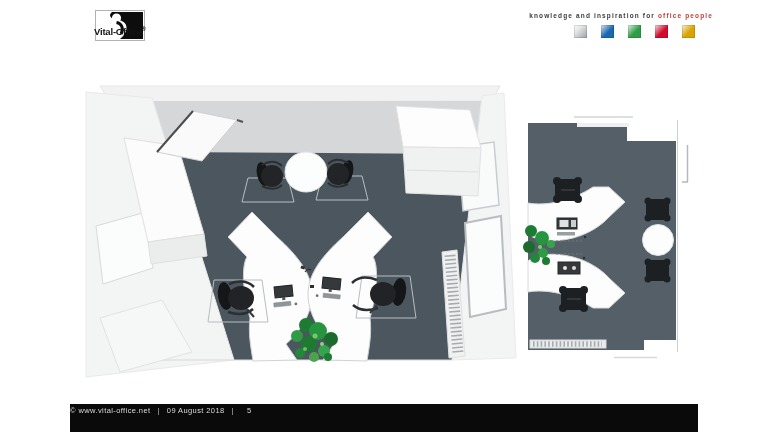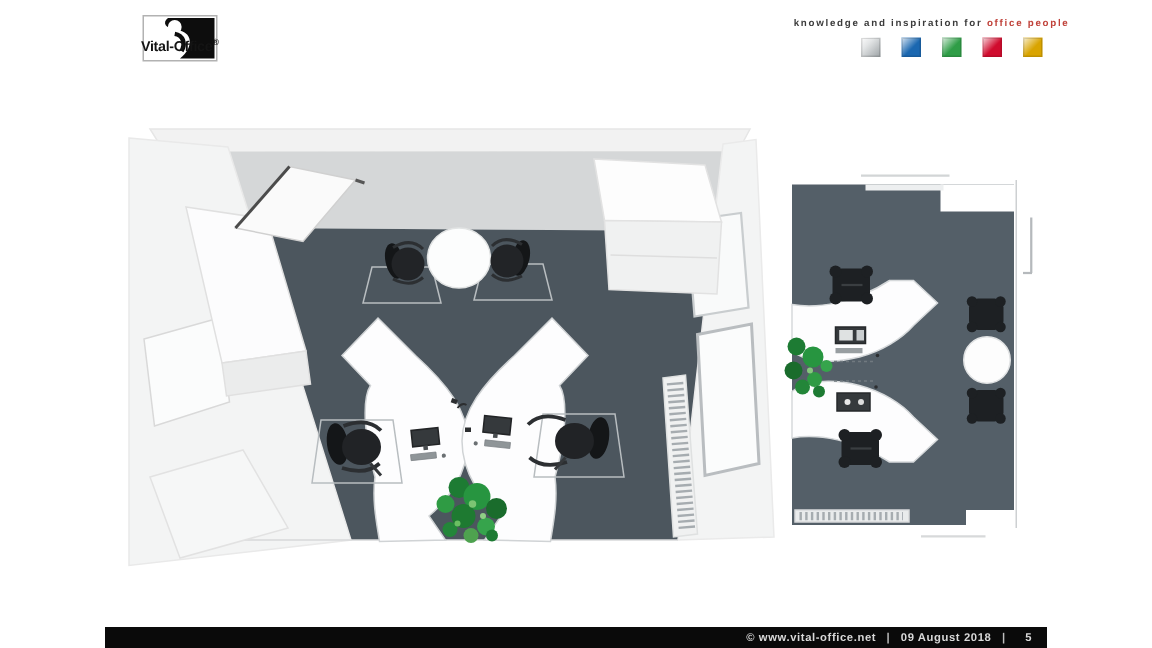--- a/index.html
+++ b/index.html
@@ -13,23 +13,23 @@
   #logo-text sup{font-size:6px;}
   #tagline{position:absolute;top:12px;right:55px;font-size:6.5px;font-weight:bold;
            letter-spacing:1.15px;color:#3b3b3b;white-space:nowrap;}
   #tagline .black{margin-right:3px;}
   #palette{position:absolute;top:25px;right:73px;display:flex;gap:14px;}
   .swatch{width:13px;height:13px;background:
           linear-gradient(135deg,rgba(255,255,255,0.85) 0%,rgba(255,255,255,0) 55%),var(--c,#888);
           box-shadow:inset 0 0 0 1px rgba(0,0,0,0.12);}
   .swatch.silver{background:linear-gradient(135deg,#fdfdfd 0%,#e3e5e6 35%,#9ba1a4 100%);}
   
-  #footer-bar{position:absolute;left:70px;right:70px;bottom:0;height:14px;background:#0a0a0a;
+  #footer-bar{position:absolute;left:70px;right:70px;bottom:0;height:28px;background:#0a0a0a;
               color:#d9d9d9;font-size:7.5px;letter-spacing:0.4px;line-height:14px;
-              text-align:right;padding-right:10px;box-sizing:border-box;white-space:nowrap;font-weight:bold;}
+              text-align:left;padding-right:10px;box-sizing:border-box;white-space:nowrap;}
   #footer-bar .sep{margin:0 7px;color:#bdbdbd;}
   #footer-bar .pg{margin-left:6px;}
   #render-layer{position:absolute;left:0;top:0;}
 </style>
 </head>
 <body>
 
 <div id="page">
 
   <div id="logo-box">

